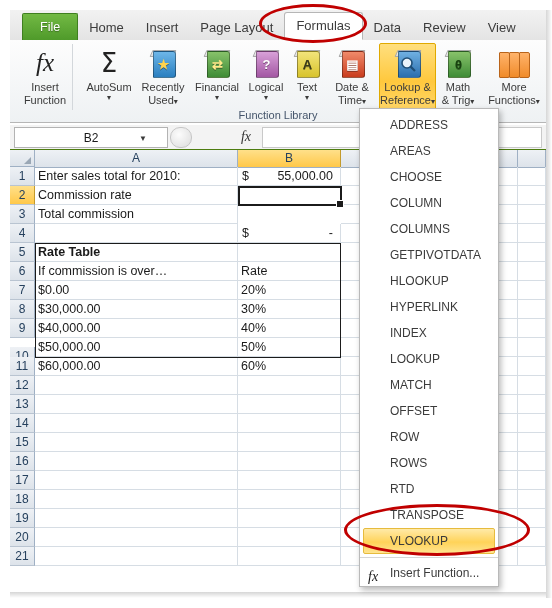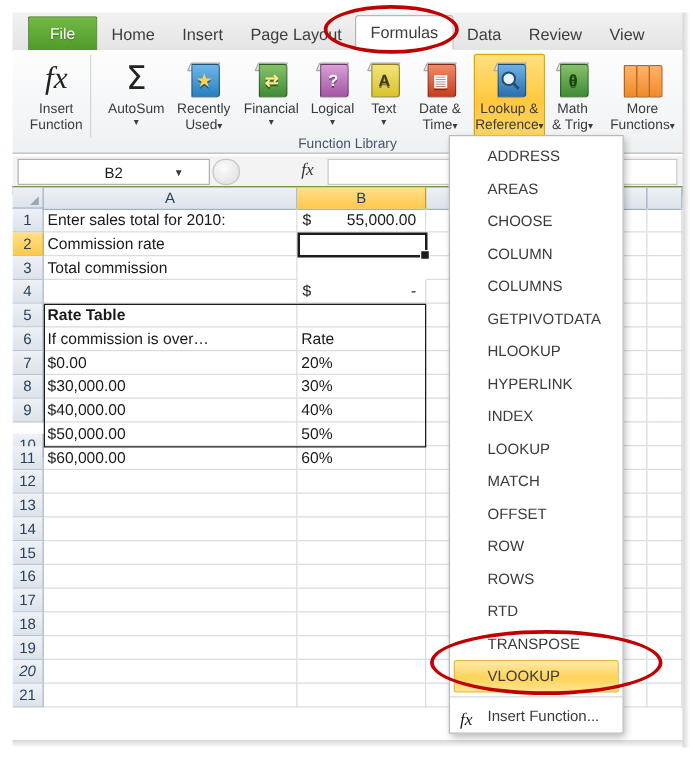--- a/index.html
+++ b/index.html
@@ -501,21 +501,21 @@
         <div class="cell" style="left: 364px; top: 340px; width: 72px;"></div>
         <div class="cell" style="left: 436px; top: 340px; width: 72px;"></div>
         <div class="cell" style="left: 508px; top: 340px; width: 28px;"></div>
         <div class="rowhead" style="top: 359px;"><span>19</span></div>
         <div class="cell" style="left: 25px; top: 359px; width: 203px;"><span></span></div>
         <div class="cell" style="left: 228px; top: 359px; width: 103px;"><span></span></div>
         <div class="cell" style="left: 331px; top: 359px; width: 33px;"></div>
         <div class="cell" style="left: 364px; top: 359px; width: 72px;"></div>
         <div class="cell" style="left: 436px; top: 359px; width: 72px;"></div>
         <div class="cell" style="left: 508px; top: 359px; width: 28px;"></div>
-        <div class="rowhead" style="top: 378px; font-style: italic;"><span>20</span></div>
+        <div class="rowhead" style="top: 378px;"><span>20</span></div>
         <div class="cell" style="left: 25px; top: 378px; width: 203px;"><span></span></div>
         <div class="cell" style="left: 228px; top: 378px; width: 103px;"><span></span></div>
         <div class="cell" style="left: 331px; top: 378px; width: 33px;"></div>
         <div class="cell" style="left: 364px; top: 378px; width: 72px;"></div>
         <div class="cell" style="left: 436px; top: 378px; width: 72px;"></div>
         <div class="cell" style="left: 508px; top: 378px; width: 28px;"></div>
         <div class="rowhead" style="top: 397px;"><span>21</span></div>
         <div class="cell" style="left: 25px; top: 397px; width: 203px;"><span></span></div>
         <div class="cell" style="left: 228px; top: 397px; width: 103px;"><span></span></div>
         <div class="cell" style="left: 331px; top: 397px; width: 33px;"></div>

